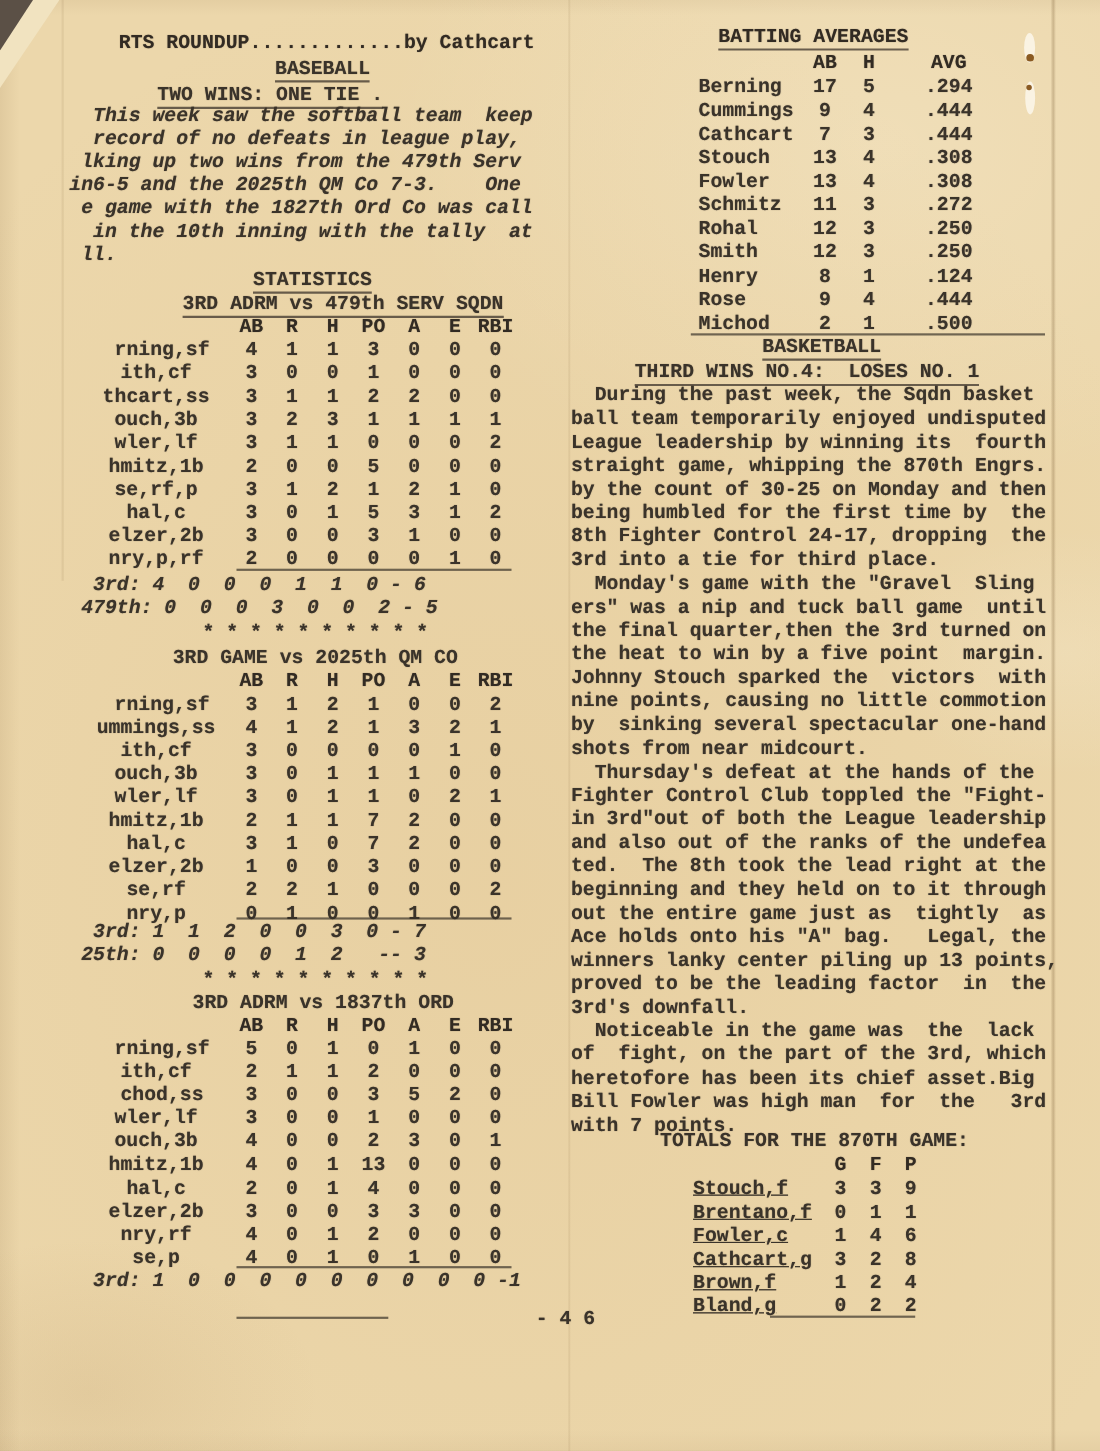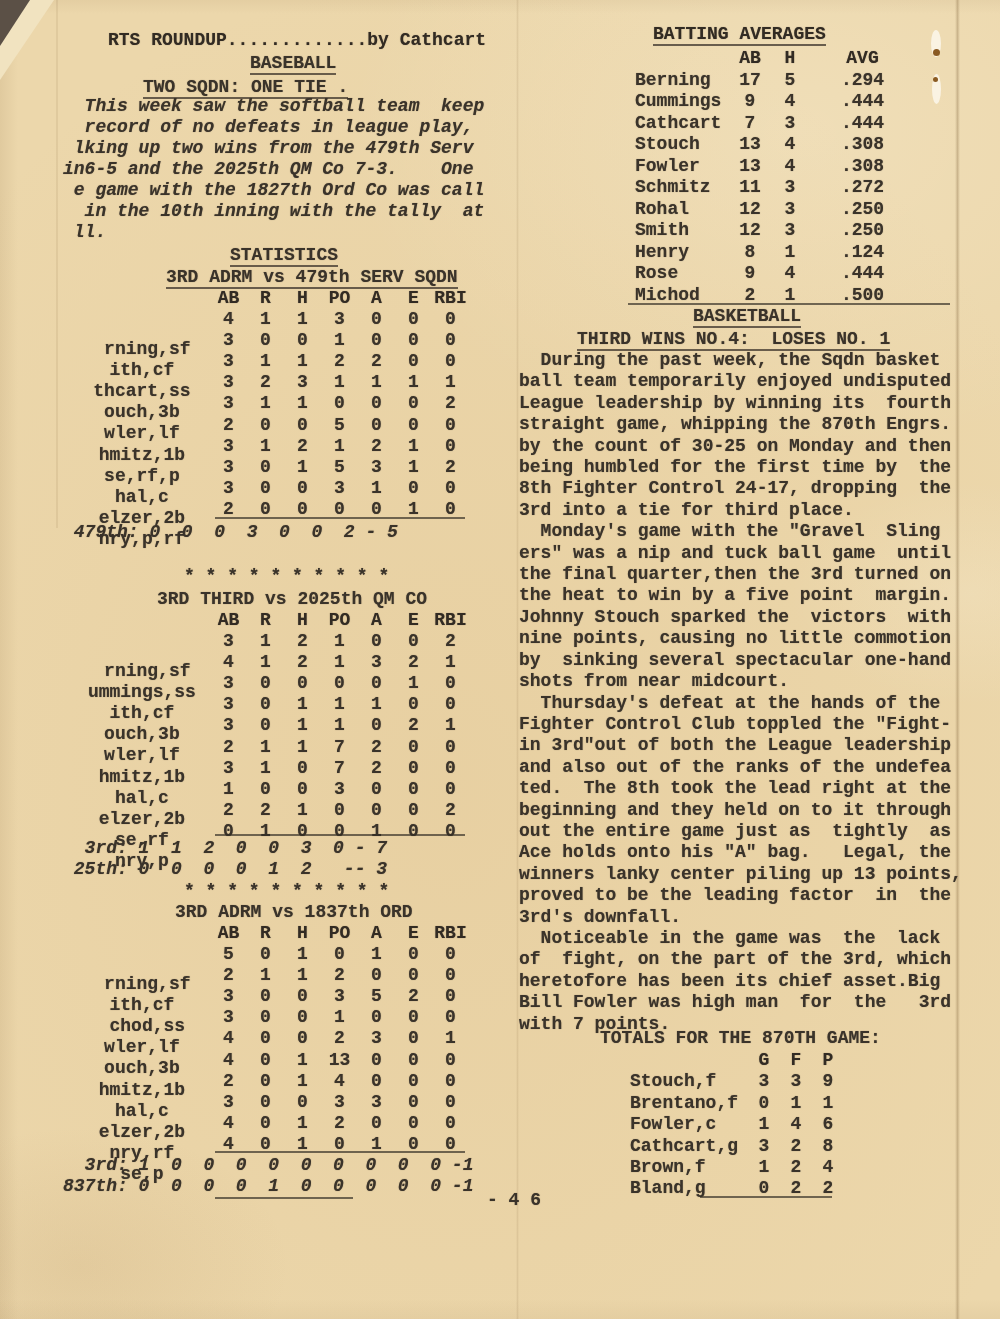--- a/index.html
+++ b/index.html
@@ -20,30 +20,30 @@
   }
   .blk{position:absolute;white-space:pre;}
   .lh21{line-height:21px;font-style:italic;}
   .lh214{line-height:21.4px;}
   .hd{color:#322b23;}
   .ul{border-bottom:2px solid rgba(52,45,37,.72);padding-bottom:0px;}
   .tline{white-space:pre;}
   .trow{display:flex;white-space:pre;}
   .tc{display:block;white-space:pre;}
   .stat .trow{height:21.1px;}
-  .stat .c0{width:147px;text-align:left;margin-top:30px;}
+  .stat .c0{width:147px;text-align:left;}
   .stat .tc{text-align:center;}
   .stat .c1,.stat .c2,.stat .c3,.stat .c4,.stat .c5,.stat .c6,.stat .c7{width:37px;}
   .bat .trow{height:21.5px;}
   .bat .c0{width:95px;text-align:left;}
   .bat .c1{width:40px;text-align:center;}
   .bat .c2{width:40px;text-align:center;}
   .bat .c3{width:105px;text-align:center;}
   .tot .trow{height:21.4px;}
-  .tot .c0{width:118px;text-align:left;}
+  .tot .c0{width:118px;text-align:left;text-decoration:underline;}
   .tot .c1,.tot .c2,.tot .c3{width:32px;text-align:center;}
   .rule{position:absolute;height:2px;background:rgba(52,45,37,.68);}
   .crease-v{position:absolute;top:0;height:100%;pointer-events:none;}
   .corner-light{position:absolute;left:0;top:0;width:54px;height:80px;
     background:#f1e3c0;clip-path:polygon(0 0,100% 0,0 100%);}
   .corner-dark{position:absolute;left:0;top:0;width:30px;height:46px;
     background:#5b5046;clip-path:polygon(0 0,100% 0,0 100%);}
   .speck{position:absolute;background:#faf3e3;border-radius:50%;}
   .speck .pit{position:absolute;background:#8a5a22;border-radius:50%;}
 </style>
@@ -60,44 +60,44 @@
   <div class="speck" style="left:931px;top:30px;width:10px;height:27px;">
       <span class="pit" style="left:2px;top:19px;width:7px;height:7px;"></span>
     </div>
   <div class="speck" style="left:932px;top:74px;width:9px;height:30px;">
       <span class="pit" style="left:1px;top:3px;width:5px;height:5px;"></span>
     </div>
 
   <div class="blk hd" style="left:108px;top:30px;">RTS ROUNDUP.............by Cathcart</div>
 
   <div class="blk" style="left:237px;top:53px;margin-left:13px;"><span class="ul">BASEBALL</span></div>
-  <div class="blk" style="left:143px;top:77px;"><span class="ul">TWO SQDN: ONE TIE .</span></div>
+  <div class="blk" style="left:143px;top:77px;"><span class="ul">TWO WINS: ONE TIE .</span></div>
 
   <div class="blk lh21" style="left:63px;top:96px;"><div class="tline">  This week saw the softball team  keep</div><div class="tline">  record of no defeats in league play,</div><div class="tline"> lking up two wins from the 479th Serv</div><div class="tline">in6-5 and the 2025th QM Co 7-3.    One</div><div class="tline"> e game with the 1827th Ord Co was call</div><div class="tline">  in the 10th inning with the tally  at</div><div class="tline"> ll.</div></div>
 
   <div class="blk" style="left:230px;top:245px;"><span class="ul">STATISTICS</span></div>
 
   <div class="blk" style="left:166px;top:267px;font-family:Liberation Mono, monospace;"><span class="ul">3RD ADRM vs 479th SERV SQDN</span></div>
   <div class="blk stat" style="left:63px;top:288px;"><div class="trow thead hd"><span class="tc c0"></span><span class="tc c1">AB</span><span class="tc c2">R</span><span class="tc c3">H</span><span class="tc c4">PO</span><span class="tc c5">A</span><span class="tc c6">E</span><span class="tc c7">RBI</span></div><div class="trow"><span class="tc c0">  rning,sf</span><span class="tc c1">4</span><span class="tc c2">1</span><span class="tc c3">1</span><span class="tc c4">3</span><span class="tc c5">0</span><span class="tc c6">0</span><span class="tc c7">0</span></div><div class="trow"><span class="tc c0"> ith,cf</span><span class="tc c1">3</span><span class="tc c2">0</span><span class="tc c3">0</span><span class="tc c4">1</span><span class="tc c5">0</span><span class="tc c6">0</span><span class="tc c7">0</span></div><div class="trow"><span class="tc c0"> thcart,ss</span><span class="tc c1">3</span><span class="tc c2">1</span><span class="tc c3">1</span><span class="tc c4">2</span><span class="tc c5">2</span><span class="tc c6">0</span><span class="tc c7">0</span></div><div class="trow"><span class="tc c0"> ouch,3b</span><span class="tc c1">3</span><span class="tc c2">2</span><span class="tc c3">3</span><span class="tc c4">1</span><span class="tc c5">1</span><span class="tc c6">1</span><span class="tc c7">1</span></div><div class="trow"><span class="tc c0"> wler,lf</span><span class="tc c1">3</span><span class="tc c2">1</span><span class="tc c3">1</span><span class="tc c4">0</span><span class="tc c5">0</span><span class="tc c6">0</span><span class="tc c7">2</span></div><div class="trow"><span class="tc c0"> hmitz,1b</span><span class="tc c1">2</span><span class="tc c2">0</span><span class="tc c3">0</span><span class="tc c4">5</span><span class="tc c5">0</span><span class="tc c6">0</span><span class="tc c7">0</span></div><div class="trow"><span class="tc c0"> se,rf,p</span><span class="tc c1">3</span><span class="tc c2">1</span><span class="tc c3">2</span><span class="tc c4">1</span><span class="tc c5">2</span><span class="tc c6">1</span><span class="tc c7">0</span></div><div class="trow"><span class="tc c0"> hal,c</span><span class="tc c1">3</span><span class="tc c2">0</span><span class="tc c3">1</span><span class="tc c4">5</span><span class="tc c5">3</span><span class="tc c6">1</span><span class="tc c7">2</span></div><div class="trow"><span class="tc c0"> elzer,2b</span><span class="tc c1">3</span><span class="tc c2">0</span><span class="tc c3">0</span><span class="tc c4">3</span><span class="tc c5">1</span><span class="tc c6">0</span><span class="tc c7">0</span></div><div class="trow"><span class="tc c0"> nry,p,rf</span><span class="tc c1">2</span><span class="tc c2">0</span><span class="tc c3">0</span><span class="tc c4">0</span><span class="tc c5">0</span><span class="tc c6">1</span><span class="tc c7">0</span></div></div>
   <div class="rule" style="left:215px;top:517px;width:250px;"></div>
-  <div class="blk lh21" style="left:63px;top:522px;"><div class="tline"> 479th: 0  0  0  3  0  0  2 - 5</div></div>
+  <div class="blk lh21" style="left:63px;top:522px;"><div class="tline">  3rd: 4  0  0  0  1  1  0 - 6</div><div class="tline"> 479th: 0  0  0  3  0  0  2 - 5</div></div>
 
   <div class="blk" style="left:184px;top:566px;">* * * * * * * * * *</div>
 
-  <div class="blk" style="left:157px;top:589px;"><span>3RD THIRD vs 2025th QM CO</span></div>
+  <div class="blk" style="left:157px;top:589px;"><span>3RD GAME vs 2025th QM CO</span></div>
   <div class="blk stat" style="left:63px;top:610px;"><div class="trow thead hd"><span class="tc c0"></span><span class="tc c1">AB</span><span class="tc c2">R</span><span class="tc c3">H</span><span class="tc c4">PO</span><span class="tc c5">A</span><span class="tc c6">E</span><span class="tc c7">RBI</span></div><div class="trow"><span class="tc c0">  rning,sf</span><span class="tc c1">3</span><span class="tc c2">1</span><span class="tc c3">2</span><span class="tc c4">1</span><span class="tc c5">0</span><span class="tc c6">0</span><span class="tc c7">2</span></div><div class="trow"><span class="tc c0"> ummings,ss</span><span class="tc c1">4</span><span class="tc c2">1</span><span class="tc c3">2</span><span class="tc c4">1</span><span class="tc c5">3</span><span class="tc c6">2</span><span class="tc c7">1</span></div><div class="trow"><span class="tc c0"> ith,cf</span><span class="tc c1">3</span><span class="tc c2">0</span><span class="tc c3">0</span><span class="tc c4">0</span><span class="tc c5">0</span><span class="tc c6">1</span><span class="tc c7">0</span></div><div class="trow"><span class="tc c0"> ouch,3b</span><span class="tc c1">3</span><span class="tc c2">0</span><span class="tc c3">1</span><span class="tc c4">1</span><span class="tc c5">1</span><span class="tc c6">0</span><span class="tc c7">0</span></div><div class="trow"><span class="tc c0"> wler,lf</span><span class="tc c1">3</span><span class="tc c2">0</span><span class="tc c3">1</span><span class="tc c4">1</span><span class="tc c5">0</span><span class="tc c6">2</span><span class="tc c7">1</span></div><div class="trow"><span class="tc c0"> hmitz,1b</span><span class="tc c1">2</span><span class="tc c2">1</span><span class="tc c3">1</span><span class="tc c4">7</span><span class="tc c5">2</span><span class="tc c6">0</span><span class="tc c7">0</span></div><div class="trow"><span class="tc c0"> hal,c</span><span class="tc c1">3</span><span class="tc c2">1</span><span class="tc c3">0</span><span class="tc c4">7</span><span class="tc c5">2</span><span class="tc c6">0</span><span class="tc c7">0</span></div><div class="trow"><span class="tc c0"> elzer,2b</span><span class="tc c1">1</span><span class="tc c2">0</span><span class="tc c3">0</span><span class="tc c4">3</span><span class="tc c5">0</span><span class="tc c6">0</span><span class="tc c7">0</span></div><div class="trow"><span class="tc c0"> se,rf</span><span class="tc c1">2</span><span class="tc c2">2</span><span class="tc c3">1</span><span class="tc c4">0</span><span class="tc c5">0</span><span class="tc c6">0</span><span class="tc c7">2</span></div><div class="trow"><span class="tc c0"> nry,p</span><span class="tc c1">0</span><span class="tc c2">1</span><span class="tc c3">0</span><span class="tc c4">0</span><span class="tc c5">1</span><span class="tc c6">0</span><span class="tc c7">0</span></div></div>
   <div class="rule" style="left:215px;top:834px;width:250px;"></div>
   <div class="blk lh21" style="left:63px;top:838px;"><div class="tline">  3rd: 1  1  2  0  0  3  0 - 7</div><div class="tline"> 25th: 0  0  0  0  1  2   -- 3</div></div>
 
   <div class="blk" style="left:184px;top:881px;">* * * * * * * * * *</div>
 
   <div class="blk" style="left:175px;top:902px;"><span>3RD ADRM vs 1837th ORD</span></div>
   <div class="blk stat" style="left:63px;top:923px;"><div class="trow thead hd"><span class="tc c0"></span><span class="tc c1">AB</span><span class="tc c2">R</span><span class="tc c3">H</span><span class="tc c4">PO</span><span class="tc c5">A</span><span class="tc c6">E</span><span class="tc c7">RBI</span></div><div class="trow"><span class="tc c0">  rning,sf</span><span class="tc c1">5</span><span class="tc c2">0</span><span class="tc c3">1</span><span class="tc c4">0</span><span class="tc c5">1</span><span class="tc c6">0</span><span class="tc c7">0</span></div><div class="trow"><span class="tc c0"> ith,cf</span><span class="tc c1">2</span><span class="tc c2">1</span><span class="tc c3">1</span><span class="tc c4">2</span><span class="tc c5">0</span><span class="tc c6">0</span><span class="tc c7">0</span></div><div class="trow"><span class="tc c0">  chod,ss</span><span class="tc c1">3</span><span class="tc c2">0</span><span class="tc c3">0</span><span class="tc c4">3</span><span class="tc c5">5</span><span class="tc c6">2</span><span class="tc c7">0</span></div><div class="trow"><span class="tc c0"> wler,lf</span><span class="tc c1">3</span><span class="tc c2">0</span><span class="tc c3">0</span><span class="tc c4">1</span><span class="tc c5">0</span><span class="tc c6">0</span><span class="tc c7">0</span></div><div class="trow"><span class="tc c0"> ouch,3b</span><span class="tc c1">4</span><span class="tc c2">0</span><span class="tc c3">0</span><span class="tc c4">2</span><span class="tc c5">3</span><span class="tc c6">0</span><span class="tc c7">1</span></div><div class="trow"><span class="tc c0"> hmitz,1b</span><span class="tc c1">4</span><span class="tc c2">0</span><span class="tc c3">1</span><span class="tc c4">13</span><span class="tc c5">0</span><span class="tc c6">0</span><span class="tc c7">0</span></div><div class="trow"><span class="tc c0"> hal,c</span><span class="tc c1">2</span><span class="tc c2">0</span><span class="tc c3">1</span><span class="tc c4">4</span><span class="tc c5">0</span><span class="tc c6">0</span><span class="tc c7">0</span></div><div class="trow"><span class="tc c0"> elzer,2b</span><span class="tc c1">3</span><span class="tc c2">0</span><span class="tc c3">0</span><span class="tc c4">3</span><span class="tc c5">3</span><span class="tc c6">0</span><span class="tc c7">0</span></div><div class="trow"><span class="tc c0"> nry,rf</span><span class="tc c1">4</span><span class="tc c2">0</span><span class="tc c3">1</span><span class="tc c4">2</span><span class="tc c5">0</span><span class="tc c6">0</span><span class="tc c7">0</span></div><div class="trow"><span class="tc c0"> se,p</span><span class="tc c1">4</span><span class="tc c2">0</span><span class="tc c3">1</span><span class="tc c4">0</span><span class="tc c5">1</span><span class="tc c6">0</span><span class="tc c7">0</span></div></div>
   <div class="rule" style="left:215px;top:1151px;width:250px;"></div>
-  <div class="blk lh21" style="left:63px;top:1155px;"><div class="tline">  3rd: 1  0  0  0  0  0  0  0  0  0 -1</div><div class="tline">837th: 0  0  0  0  1  0  0  0  0  0 -1</div></div>
+  <div class="blk lh21" style="left:63px;top:1155px;"><div class="tline">  3rd: 1  0  0  0  0  0  0  0  0  0 -1</div></div>
   <div class="rule" style="left:215px;top:1197px;width:138px;"></div>
 
   <div class="blk" style="left:487px;top:1190px;">- 4 6</div>
 
   <div class="blk hd" style="left:653px;top:24px;"><span class="ul">BATTING AVERAGES</span></div>
   <div class="blk bat" style="left:635px;top:48px;"><div class="trow thead hd"><span class="tc c0"></span><span class="tc c1">AB</span><span class="tc c2">H</span><span class="tc c3">AVG</span></div><div class="trow"><span class="tc c0">Berning</span><span class="tc c1">17</span><span class="tc c2">5</span><span class="tc c3">.294</span></div><div class="trow"><span class="tc c0">Cummings</span><span class="tc c1">9</span><span class="tc c2">4</span><span class="tc c3">.444</span></div><div class="trow"><span class="tc c0">Cathcart</span><span class="tc c1">7</span><span class="tc c2">3</span><span class="tc c3">.444</span></div><div class="trow"><span class="tc c0">Stouch</span><span class="tc c1">13</span><span class="tc c2">4</span><span class="tc c3">.308</span></div><div class="trow"><span class="tc c0">Fowler</span><span class="tc c1">13</span><span class="tc c2">4</span><span class="tc c3">.308</span></div><div class="trow"><span class="tc c0">Schmitz</span><span class="tc c1">11</span><span class="tc c2">3</span><span class="tc c3">.272</span></div><div class="trow"><span class="tc c0">Rohal</span><span class="tc c1">12</span><span class="tc c2">3</span><span class="tc c3">.250</span></div><div class="trow"><span class="tc c0">Smith</span><span class="tc c1">12</span><span class="tc c2">3</span><span class="tc c3">.250</span></div><div class="trow"><span class="tc c0">Henry</span><span class="tc c1">8</span><span class="tc c2">1</span><span class="tc c3">.124</span></div><div class="trow"><span class="tc c0">Rose</span><span class="tc c1">9</span><span class="tc c2">4</span><span class="tc c3">.444</span></div><div class="trow"><span class="tc c0">Michod</span><span class="tc c1">2</span><span class="tc c2">1</span><span class="tc c3">.500</span></div></div>
   <div class="rule" style="left:628px;top:303px;width:322px;"></div>
 
   <div class="blk" style="left:693px;top:306px;"><span class="ul">BASKETBALL</span></div>
   <div class="blk" style="left:577px;top:329px;"><span class="ul">THIRD WINS NO.4:  LOSES NO. 1</span></div>

